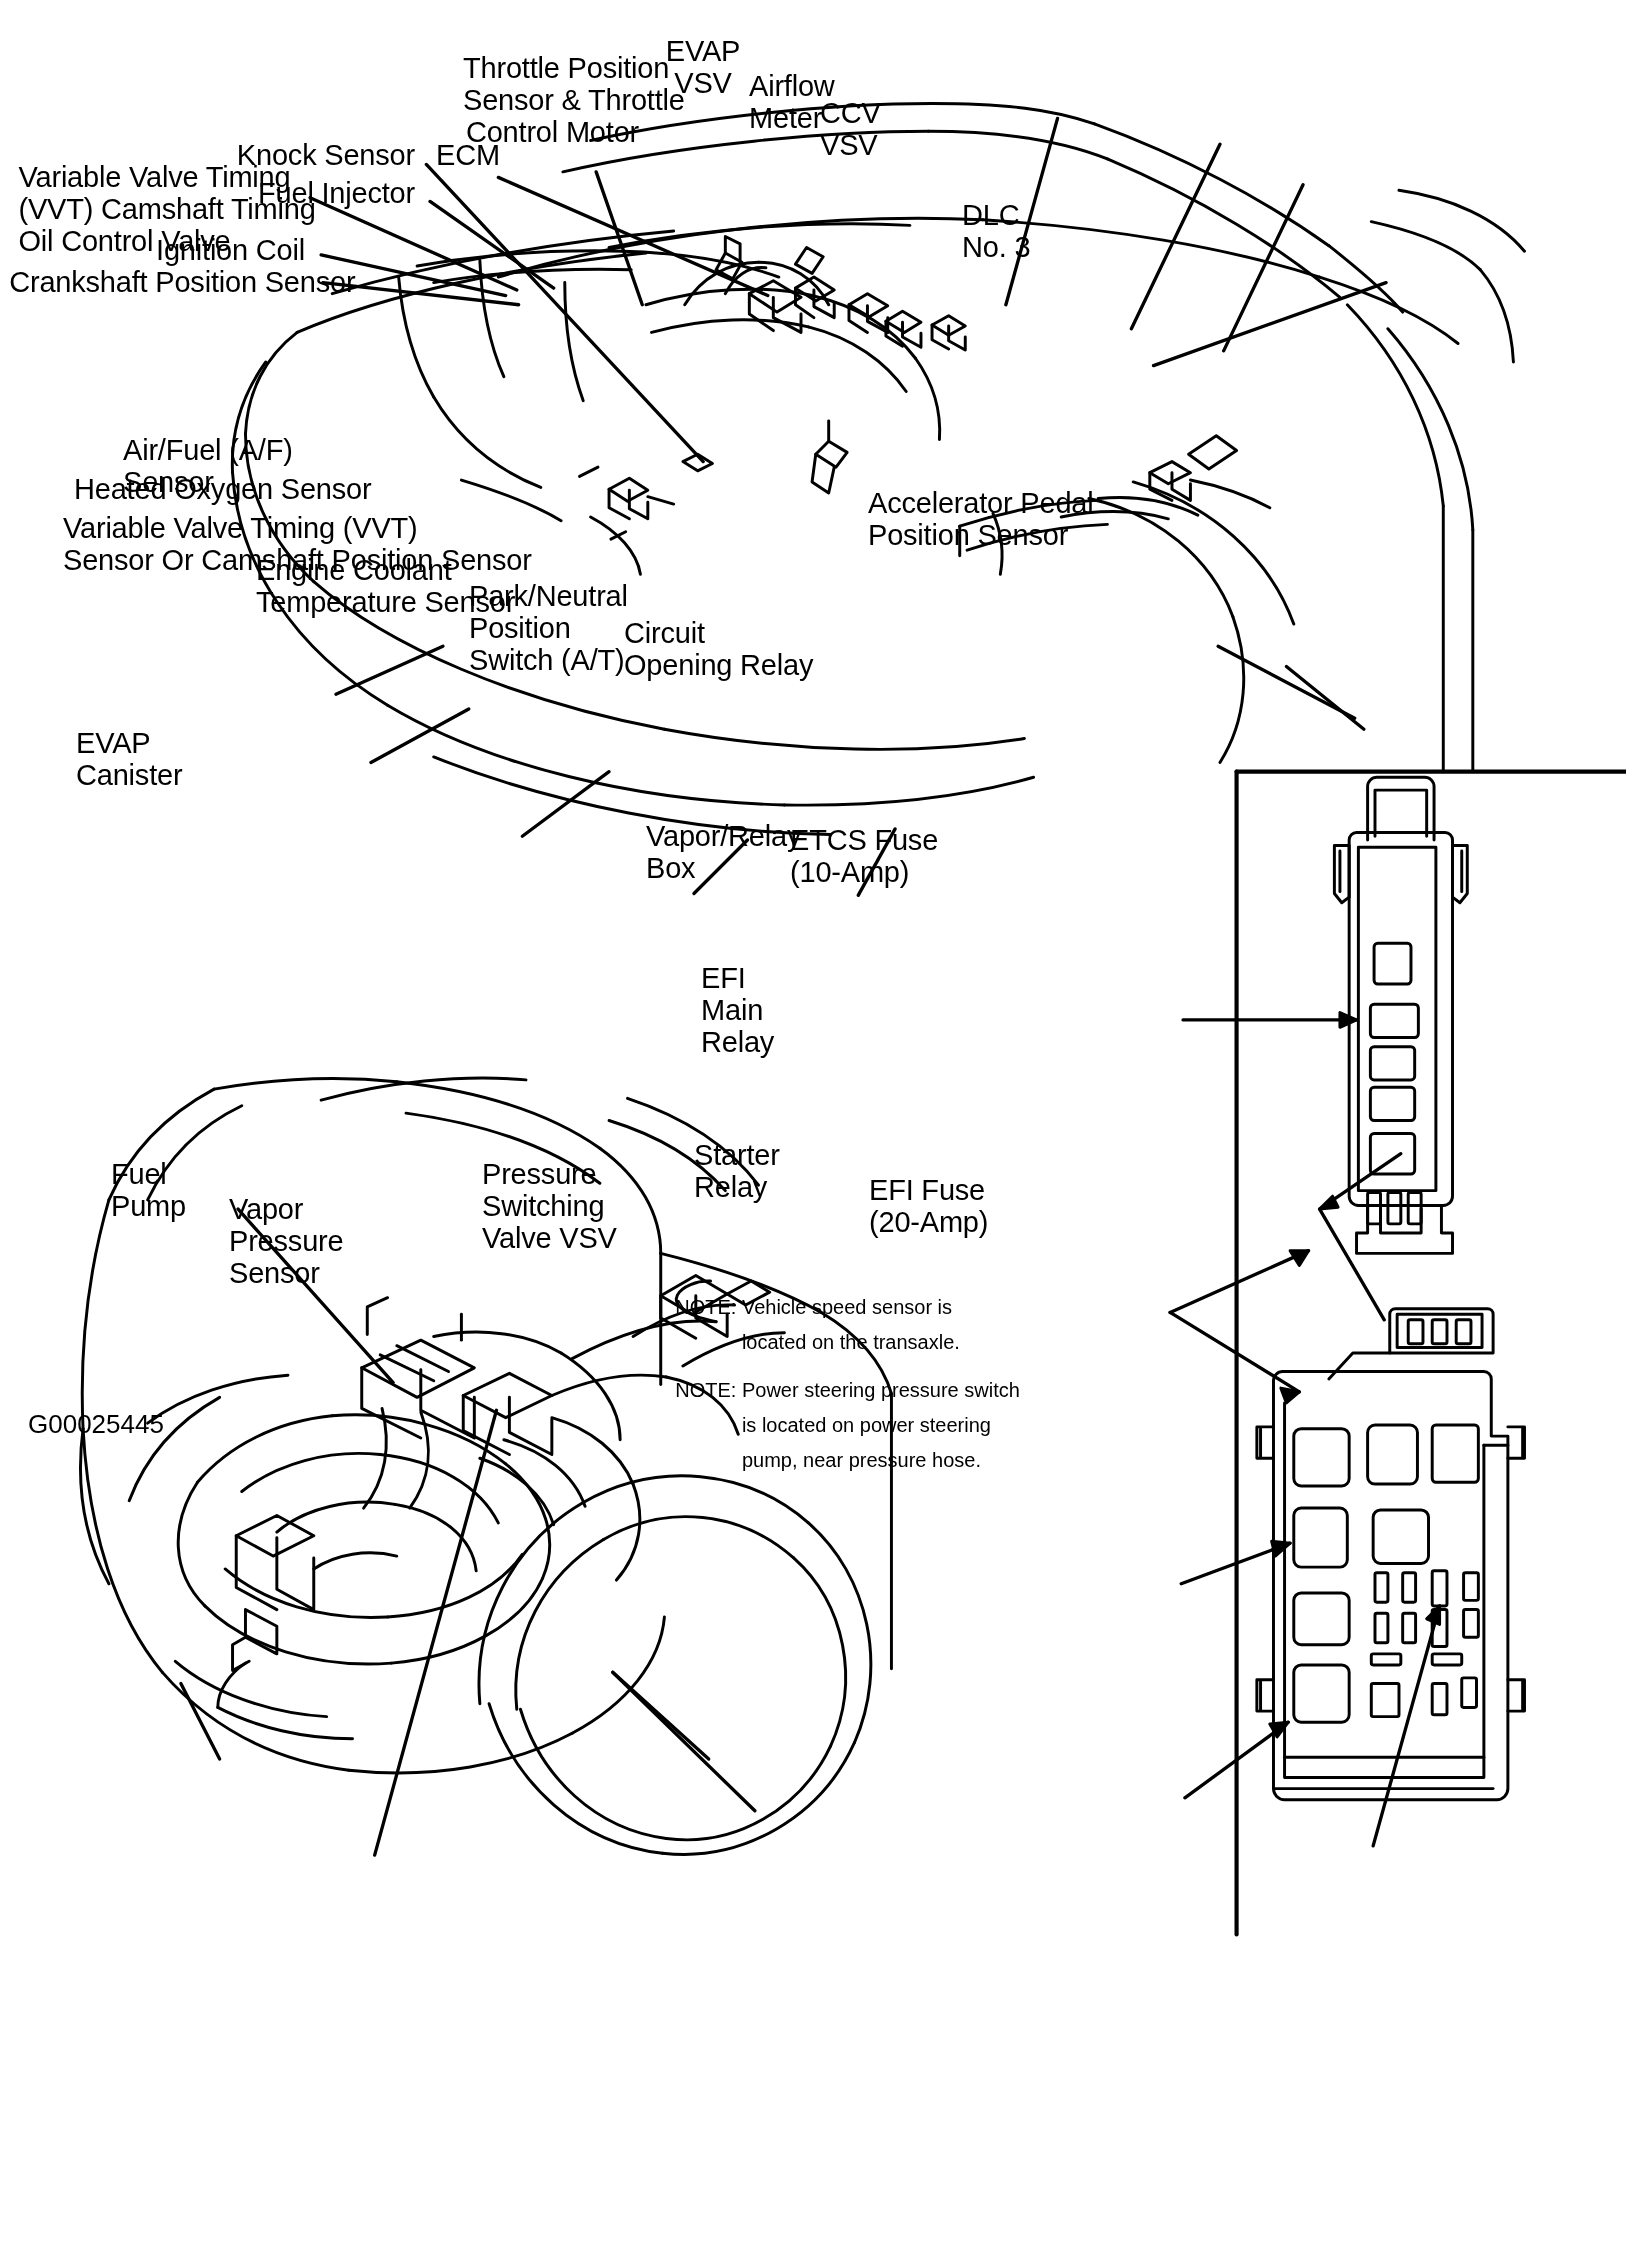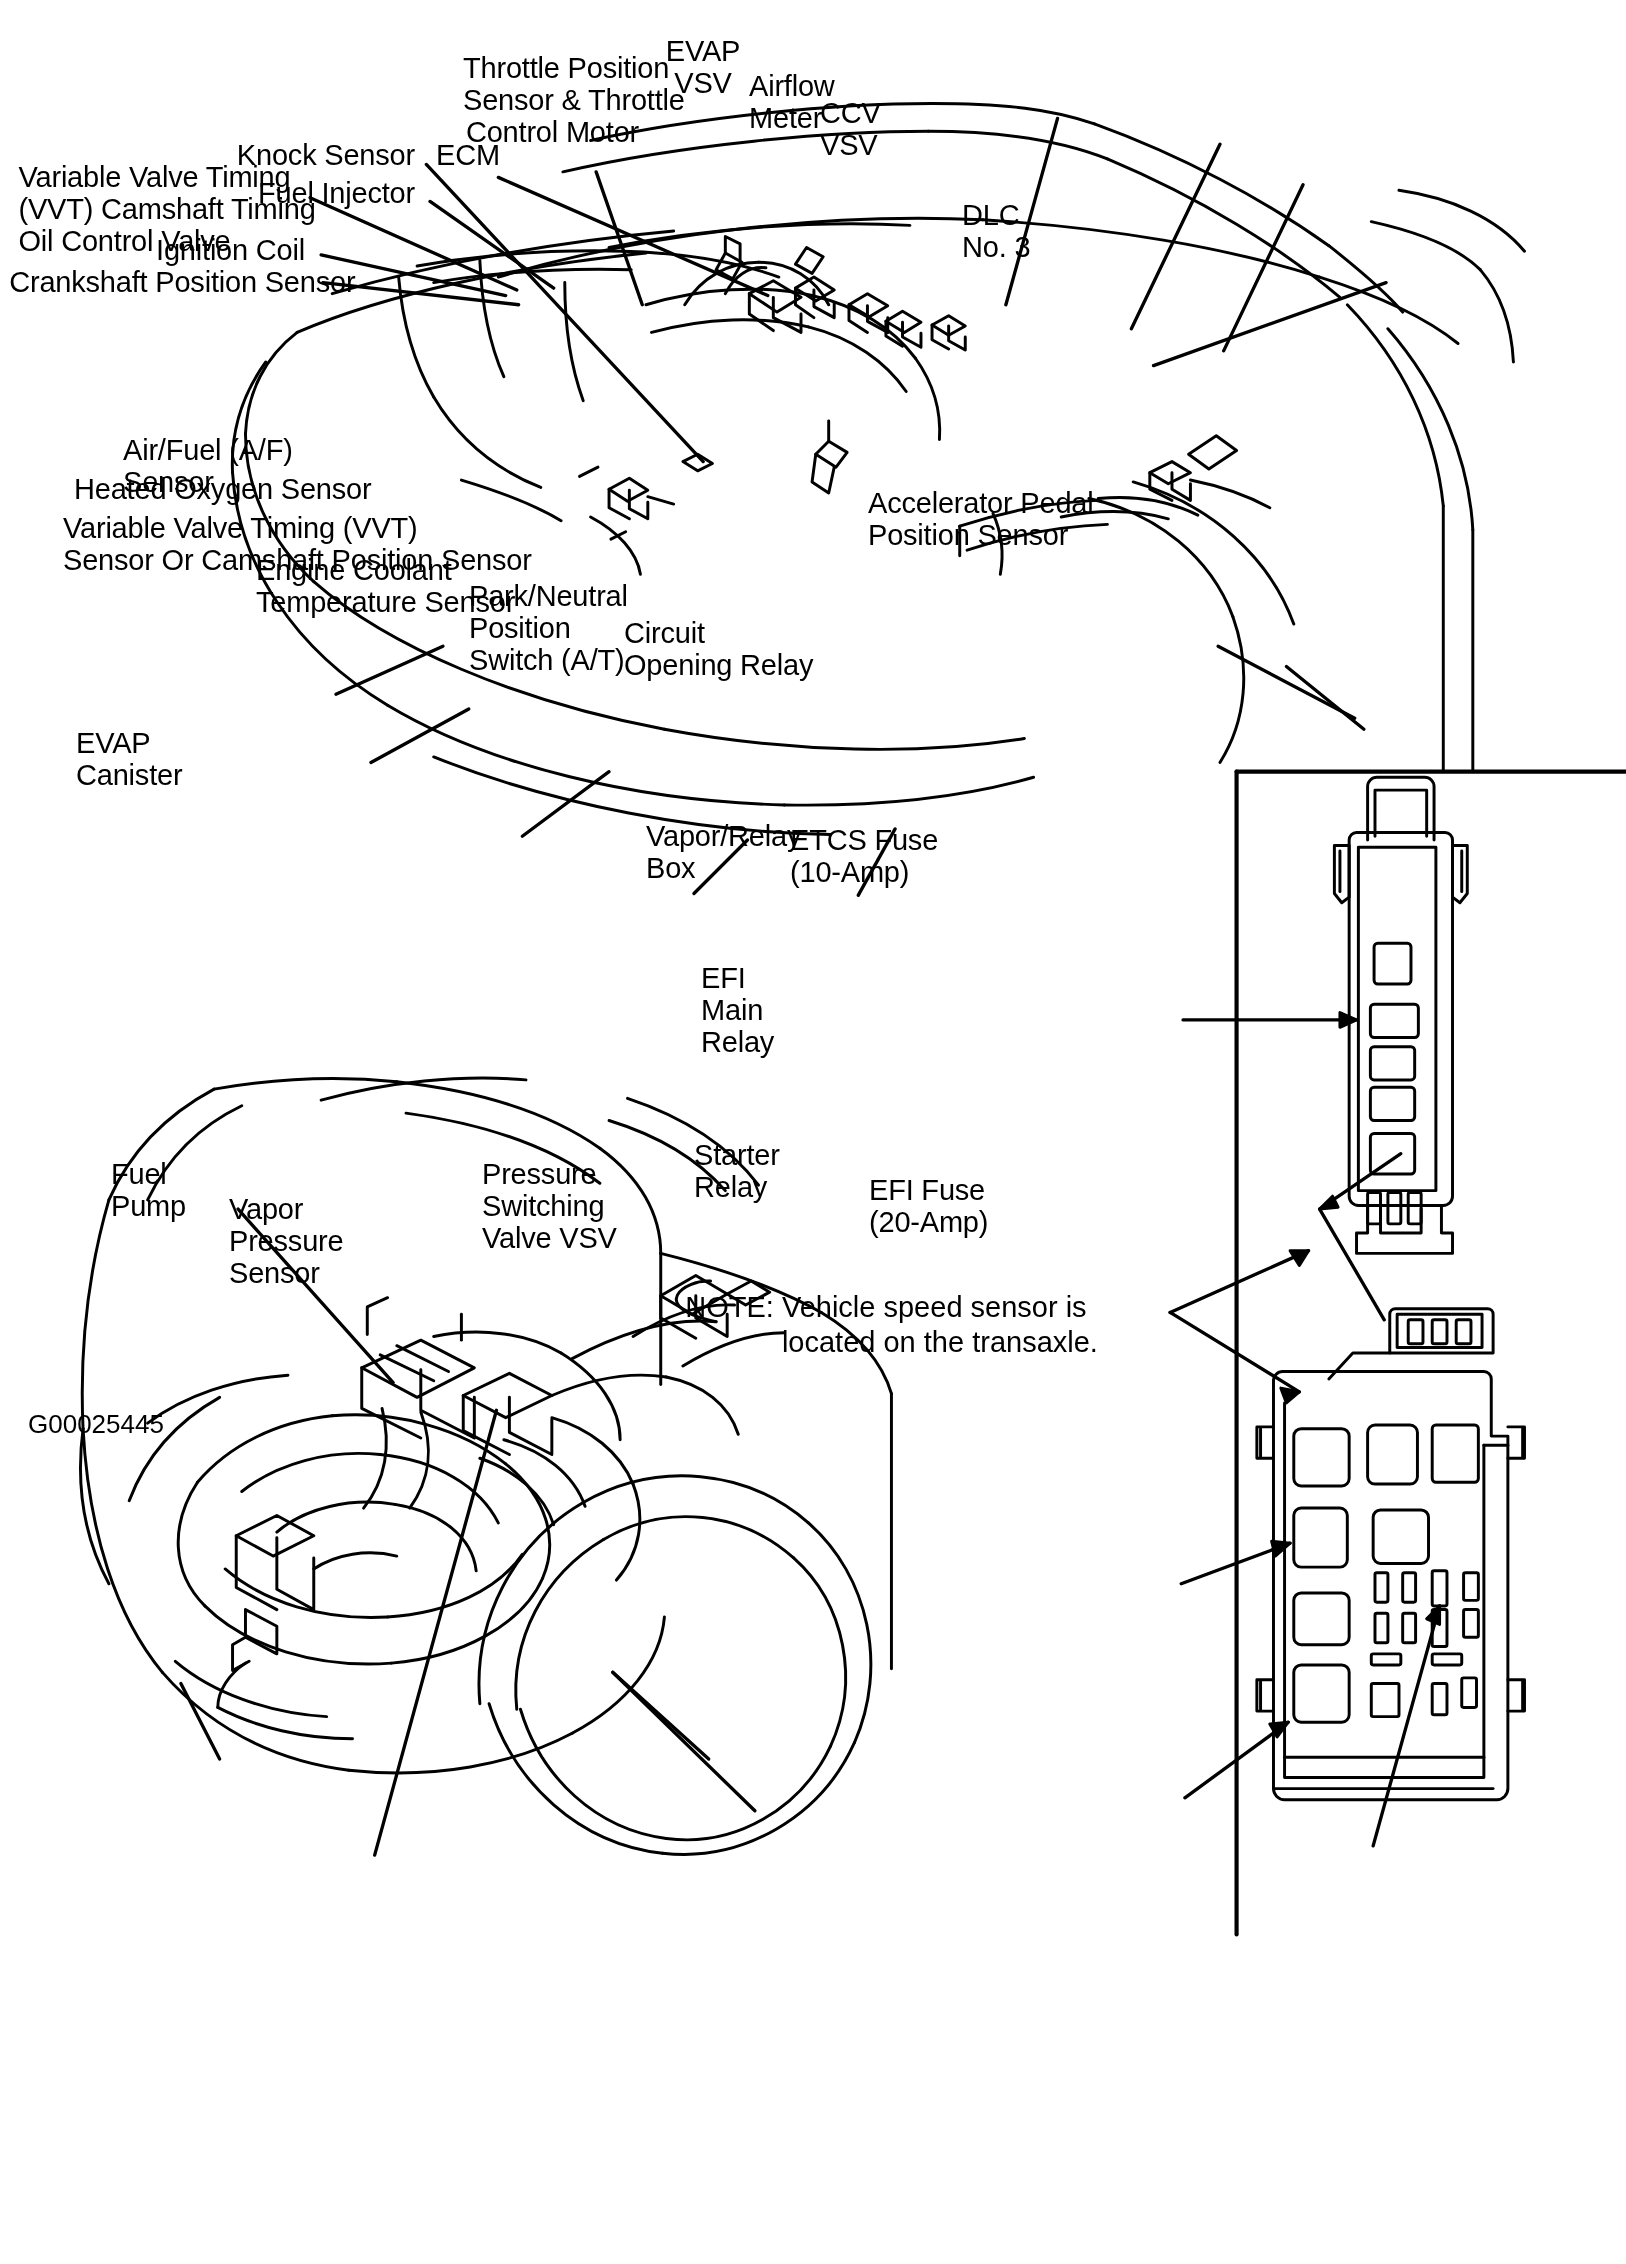--- a/index.html
+++ b/index.html
@@ -15,21 +15,21 @@
     line-height:32px;
     white-space:pre;
     color:#000;
     letter-spacing:-0.2px;
   }
   .lbl.r{text-align:right;}
   .lbl.c{text-align:center;}
   svg.art{position:absolute;left:0;top:0;width:1626px;height:2265px;}
   .note{
     position:absolute;
-    font-size:29px;line-height:35px;white-space:pre;
+    font-size:20px;line-height:35px;white-space:pre;
   }
   .figcode{
     position:absolute;
     font-size:26px;
   }
 </style>
 </head>
 <body>
 
 <div id="stage">
@@ -478,17 +478,22 @@
 Relay</div>
 
   <div class="lbl" style="left:869px;top:1174px;width:185px;">EFI Fuse
 (20-Amp)</div>
 
   <div class="note" style="left:653px;top:1255px;">
     <span>NOTE:</span><span> </span><span style="display:inline-block;vertical-align:top;">Vehicle speed sensor is
 located on the transaxle.</span>
   </div>
 
+  <div class="note" style="left:653px;top:1338px;">
+    <span>NOTE:</span><span> </span><span style="display:inline-block;vertical-align:top;">Power steering pressure switch
+is located on power steering
+pump, near pressure hose.</span>
+  </div>
 
   <div class="figcode" style="left:28px;top:1409px;">G00025445</div>
 
 </div>
 
 
 </body></html>

